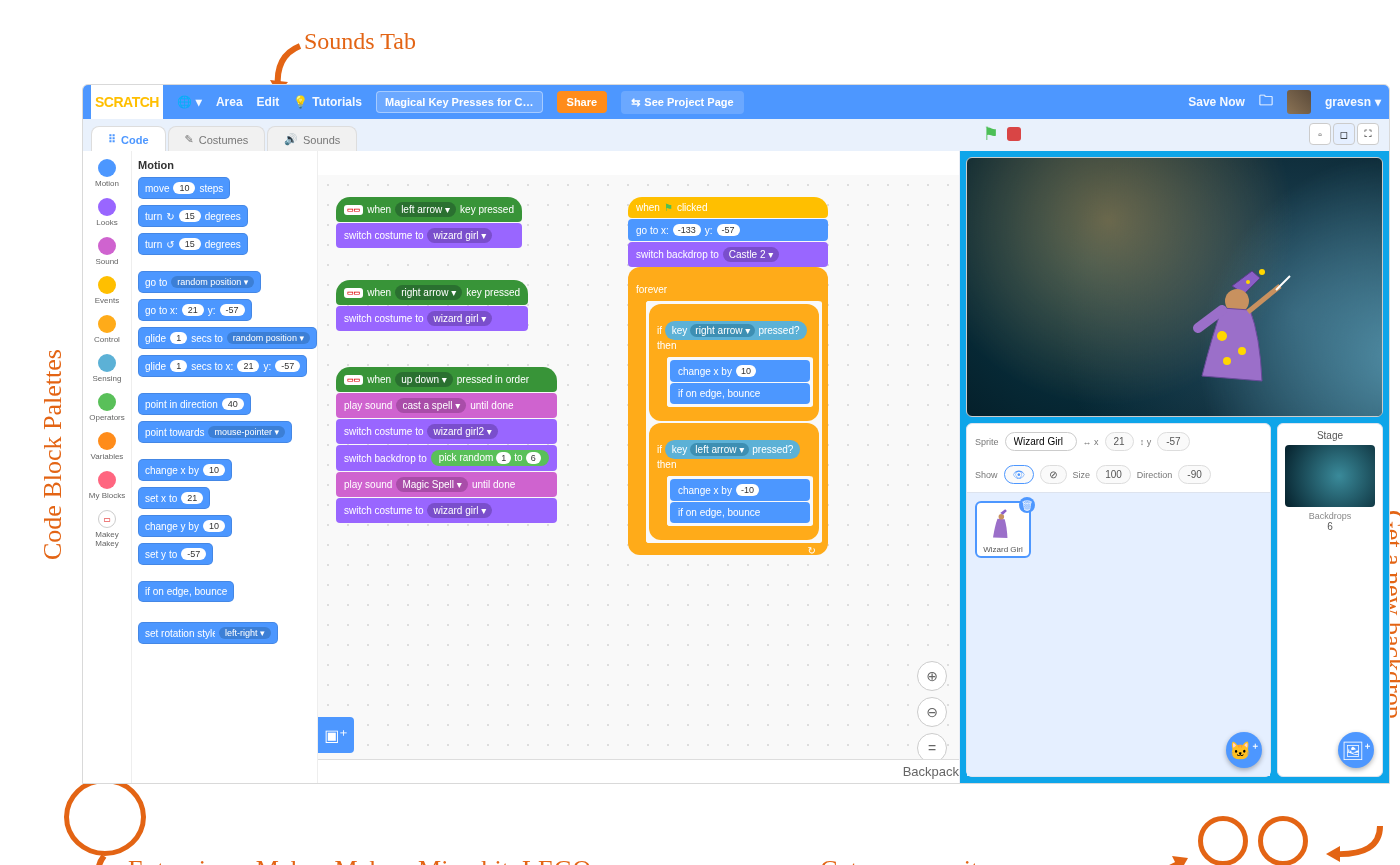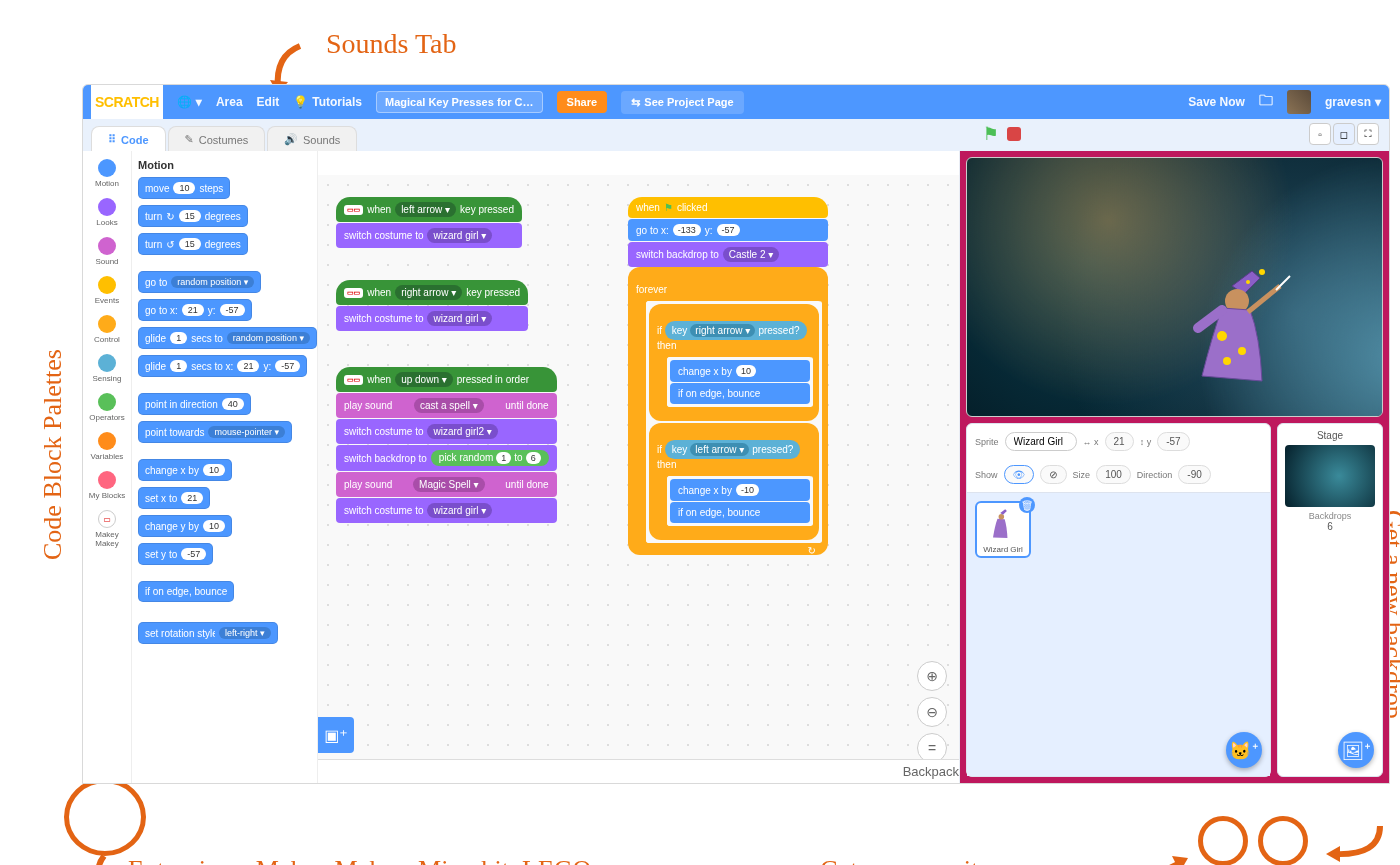--- a/index.html
+++ b/index.html
@@ -29,21 +29,21 @@
   .catbtn { width:44px; text-align:center; font-size:8px; color:#666; cursor:pointer; padding-bottom:6px;}
   .catbtn .dot{width:18px;height:18px;border-radius:50%;margin:2px auto 2px;}
   .palette { width:186px; border-right:1px solid #eee; overflow:hidden; padding:6px;}
   .palette h4{font-size:11px;font-weight:700;color:#333;margin:2px 0 6px;}
   .pblock{background:#4c97ff;color:#fff;font-size:10px;border-radius:5px;padding:5px 7px;margin-bottom:6px;display:inline-flex;align-items:center;gap:4px;white-space:nowrap;box-shadow:0 0 0 1px rgba(0,0,0,.1) inset;}
   .pblock .pill{background:#fff;color:#333;border-radius:10px;padding:1px 6px;font-size:9px;display:inline-block;}
   .pblock .dd{background:#3c7fd6;border-radius:10px;padding:1px 6px;font-size:9px;}
   .workarea{flex:1;background:#f9f9f9;background-image:radial-gradient(#ddd 1px,transparent 1px);background-size:20px 20px;position:relative;overflow:hidden;margin-top:24px;}
   .wa-ctrl{position:absolute;right:12px;bottom:20px;display:flex;flex-direction:column;gap:6px;}
   .wa-ctrl div{width:30px;height:30px;border:1px solid #ccc;border-radius:50%;background:#fff;display:flex;align-items:center;justify-content:center;font-size:14px;color:#666;}
-  .rightcol{width:430px;display:flex;flex-direction:column;border-left:1px solid #e9edf5;background:#be185d;}
+  .rightcol{width:430px;display:flex;flex-direction:column;border-left:1px solid #e9edf5;background:#0ea5e9;}
   .stageview{height:260px;margin:6px;border-radius:6px;background:radial-gradient(circle at 30% 40%, #0a3d4d 0%, #05202b 60%), linear-gradient(135deg,#1a5a6a,#3a7a8a);position:relative;overflow:hidden;border:1px solid #ccc;}
   .stageview .neb{position:absolute;width:180%;height:180%;left:-20%;top:-30%;background:radial-gradient(circle at 70% 60%,rgba(120,200,230,.6),transparent 35%),radial-gradient(circle at 30% 30%,rgba(200,150,80,.5),transparent 30%),radial-gradient(circle at 55% 50%,rgba(40,80,100,.9),transparent 50%);}
   .wiz{position:absolute;right:90px;bottom:20px;width:100px;height:130px;}
   .bottomsplit{flex:1;display:flex;gap:6px;padding:0 6px 6px;}
   .spritepanel{flex:1;background:#fff;border-radius:6px;border:1px solid #dde3ee;display:flex;flex-direction:column;position:relative;}
   .spinfo{padding:8px;font-size:10px;color:#555;display:flex;flex-wrap:wrap;align-items:center;gap:6px;}
   .spinfo input{border:1px solid #ccc;border-radius:12px;padding:3px 8px;width:72px;font-size:10px;}
   .spinfo .field{border:1px solid #ddd;border-radius:12px;padding:3px 8px;background:#fafafa;}
   .spinfo .lbl{color:#777;font-size:9px;}
   .spritelist{flex:1;background:#e5efff;border-top:1px solid #dde3ee;padding:8px;display:flex;align-items:flex-start;position:relative;}
@@ -58,40 +58,40 @@
   
   .stack{position:absolute;font-size:10px;}
   .hat{background:#389438;color:#fff;border-radius:14px 14px 4px 4px;padding:5px 8px;display:flex;align-items:center;gap:4px;}
   .hat.makey{background:#389438;}
   .hatlogo{background:#fff;color:#d00;border-radius:3px;padding:1px 3px;font-size:7px;font-weight:bold;}
   .hat .hdd{background:#2a7030;border-radius:10px;padding:2px 6px;}
   .stblock{color:#fff;border-radius:4px;padding:5px 8px;display:flex;align-items:center;gap:4px;margin-top:1px;}
   .purple{background:#9966ff;}
   .purple .hdd{background:#7a4ecc;border-radius:10px;padding:2px 6px;}
   .blue{background:#4c97ff;}
-  .pink{background:#cf63cf;justify-content:space-between;}
+  .pink{background:#cf63cf;}
   .pink .hdd{background:#a94da9;border-radius:10px;padding:2px 6px;}
   .green2{background:#59c059;}
   .green2 .pill2{background:#fff;color:#333;border-radius:10px;padding:1px 5px;}
   .blue .pill2,.orange .pill2,.purple .pill2{background:#fff;color:#333;border-radius:10px;padding:1px 5px;font-size:9px;}
   .cyan{background:#5cb1d6;border-radius:12px;padding:3px 7px;display:inline-flex;gap:3px;align-items:center;}
   .cyan .hdd{background:#3d8fb3;border-radius:10px;padding:1px 5px;}
   .cblock{background:#ffab19;border-radius:12px;padding:15px 6px 4px 4px;}
   .cblock .clabel{color:#fff;padding:2px 4px 4px;}
   .cblock .cinner{background:#f9f9f9;border-radius:4px;padding:3px;margin-left:12px;border:2px solid #ffab19;border-right:0;}
   
   .anno{position:absolute;color:#e36414;font-family:"Comic Sans MS","Chalkboard SE",cursive;font-size:24px;}
   .anno.sm{font-size:22px;}
   .circle{position:absolute;border:5px solid #e36414;border-radius:50%;}
   .arrow{position:absolute;}
 </style>
 </head>
 <body>
 
-<div class="anno" style="left:326px;top:28px;font-size:28px;">Sounds Tab</div>
+<div class="anno" style="left:304px;top:28px;font-size:24px;">Sounds Tab</div>
 <svg class="arrow" style="left:260px;top:36px;" width="60" height="66">
   <path d="M40 10 Q 15 20 18 52" stroke="#e36414" stroke-width="6" fill="none"></path>
   <path d="M10 44 L18 58 L28 46 Z" fill="#e36414"></path>
 </svg>
 
 <div class="anno" style="left:38px;top:560px;transform:rotate(-90deg);transform-origin:left top;font-size:26px;">Code Block Palettes</div>
 
 <div class="anno" style="left:510px;top:596px;font-size:30px;">Work Area</div>
 <div class="anno" style="left:1000px;top:656px;font-size:28px;">Sprite Area</div>
 

